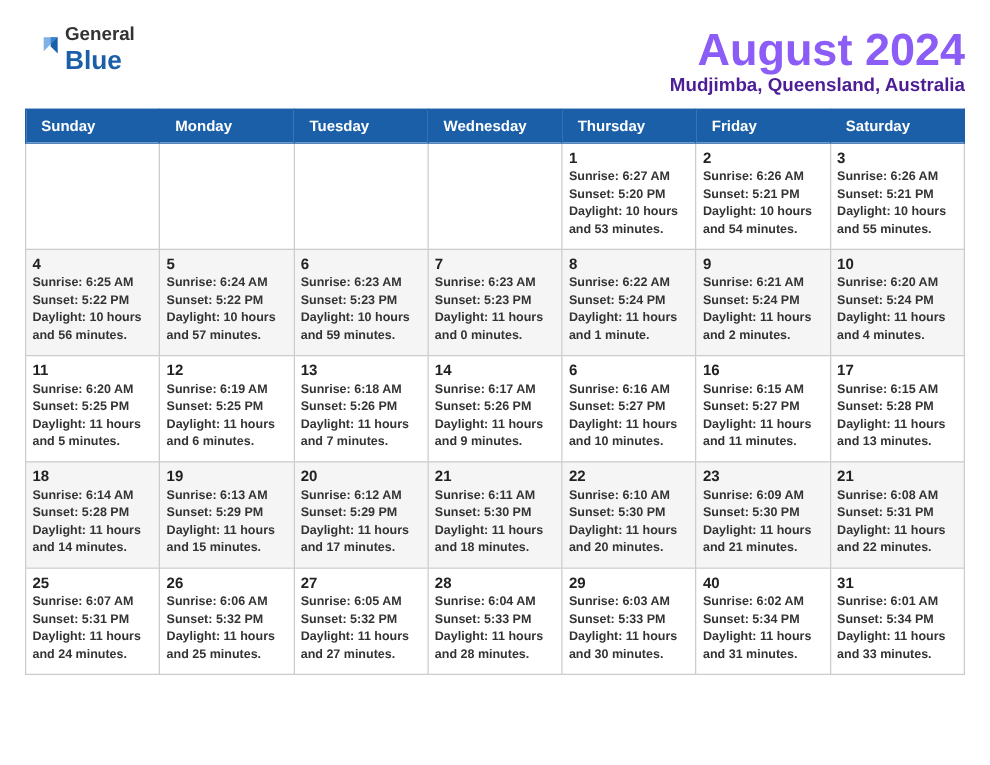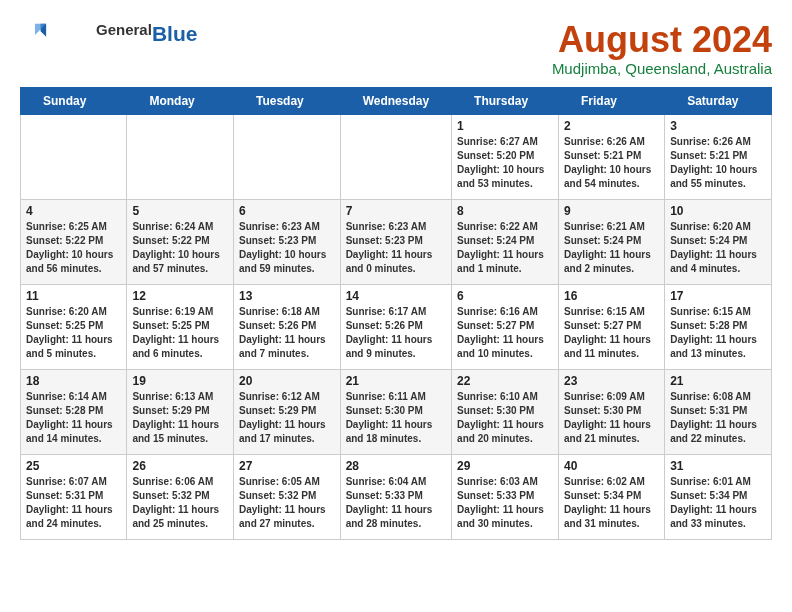--- a/index.html
+++ b/index.html
@@ -16,23 +16,22 @@
       justify-content: space-between;
       margin-bottom: 10px;
     }
     .logo {
       display: flex;
       align-items: center;
       gap: 4px;
     }
     .logo-text {
       display: flex;
-      flex-direction: row;
+      flex-direction: column;
       line-height: 1.1;
-      margin-left: 44px;
     }
     .logo-general {
       font-size: 15px;
       font-weight: bold;
       color: #333;
     }
     .logo-blue {
       font-size: 21px;
       font-weight: bold;
       color: #1a5fa8;
@@ -40,37 +39,38 @@
     .logo-icon {
       width: 28px;
       height: 28px;
     }
     .title-block {
       text-align: right;
     }
     .main-title {
       font-size: 36px;
       font-weight: bold;
-      color: #c2410c;
+      color: #8b5cf6;
       line-height: 1.1;
     }
     .subtitle {
       font-size: 15px;
-      color: #15803d;
+      color: #4c1d95;
+      font-weight: bold;
     }
     .calendar-table {
       width: 100%;
       border-collapse: collapse;
       font-size: 11px;
     }
     .calendar-table th {
       background-color: #1a5fa8;
       color: #fff;
       text-align: left;
-      padding: 6px 22px;
+      padding: 6px 12px;
       font-size: 12px;
       font-weight: bold;
       border: 1px solid #1a5fa8;
     }
     .calendar-table td {
       border: 1px solid #ccc;
       vertical-align: top;
       padding: 4px 5px;
       width: calc(100%/7);
       min-height: 80px;

